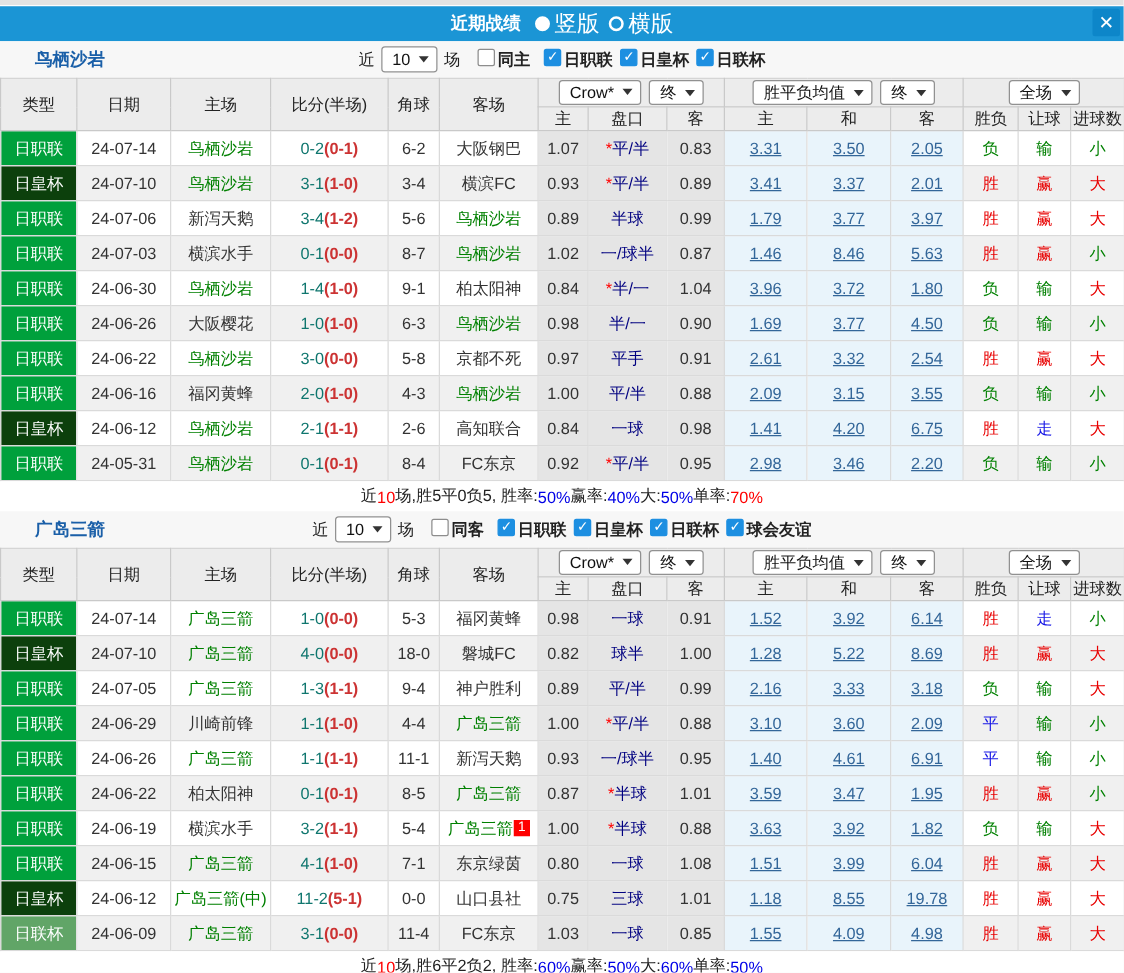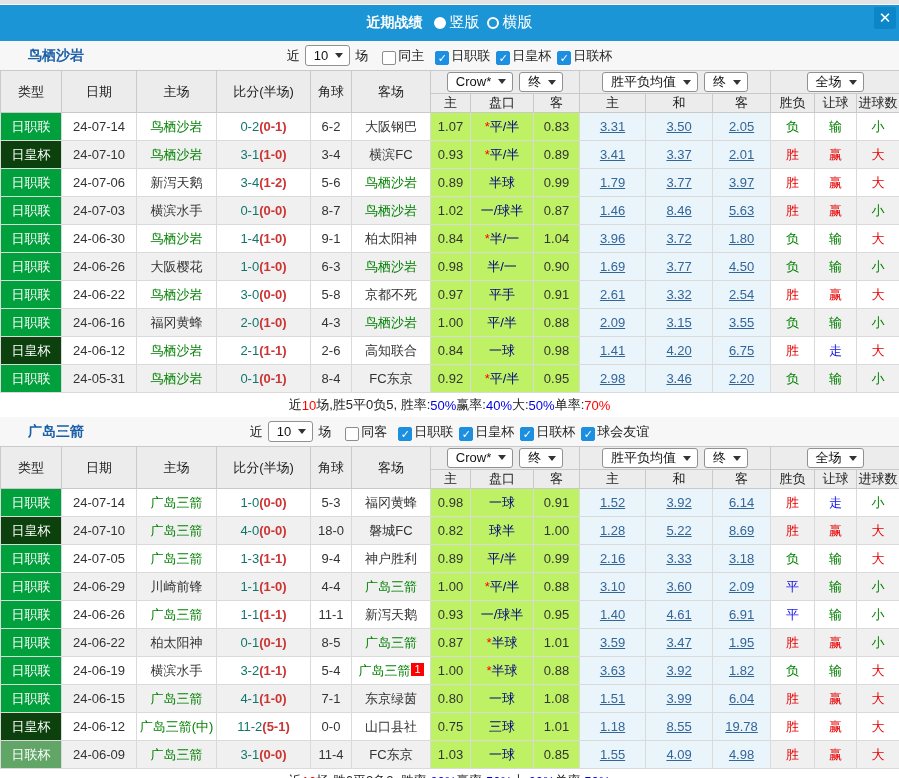--- a/index.html
+++ b/index.html
@@ -1,43 +1,43 @@
 <!DOCTYPE html>
 <html><head>
 <meta charset="utf-8">
 <style>
   * { box-sizing: border-box; }
   body { margin:0; background:#e9e9e9; font-family:"Liberation Sans","DejaVu Sans",sans-serif; }
   .app { width:899px; height:778px; background:#fff; overflow:hidden; position:relative; }
   .topstrip { height:5px; background:#e3e3e3; border-bottom:1px solid #fdfdfd; }
-  .titlebar { height:36px; background:#1b95d5; position:relative; display:flex; align-items:center; justify-content:center; color:#fff; }
+  .titlebar { height:28px; background:#1b95d5; position:relative; display:flex; align-items:center; justify-content:center; color:#fff; }
   .title { font-weight:bold; font-size:14px; margin-right:4px; }
-  .radio-item { display:inline-flex; align-items:center; margin-left:7px; gap:4px; font-size:15px; cursor:pointer; }
+  .radio-item { display:inline-flex; align-items:center; margin-left:7px; gap:4px; font-size:18px; cursor:pointer; }
   .radio { width:12px; height:12px; border-radius:50%; border:2px solid #fff; display:inline-block; }
   .radio.sel { background:#fff; }
   .close { position:absolute; right:3px; top:2px; width:22px; height:22px; display:flex; align-items:center; justify-content:center; font-size:15px; font-weight:bold; color:#fff; cursor:pointer; background:#0d86c9; border-radius:2px; }
   .sec-head { height:29px; background:#f7f7f7; position:relative; display:flex; align-items:center; justify-content:center; font-size:13px; color:#222; }
   .team { position:absolute; left:28px; color:#1a5fa8; font-weight:bold; font-size:14px; }
   .filters { display:flex; align-items:center; gap:5px; }
   .select { display:inline-flex; align-items:center; background:#fff; border:1px solid #919191; border-radius:3px; height:21px; padding:0 6px 0 8px; font-size:13px; color:#111; cursor:pointer; white-space:nowrap; }
   .chev { width:0; height:0; border-left:4px solid transparent; border-right:4px solid transparent; border-top:5px solid #333; margin-left:7px; }
   .cb-group { display:inline-flex; align-items:center; }
-  .cbitem { display:inline-flex; align-items:flex-end; margin-left:6px; cursor:pointer; }
+  .cbitem { display:inline-flex; align-items:flex-start; margin-left:6px; cursor:pointer;font-weight:bold; }
   .cbitem.gap { margin-left:9px; margin-right:5px; }
   .cb { width:14px; height:14px; border:1px solid #8d8d8d; background:#fff; border-radius:2px; display:inline-flex; align-items:center; justify-content:center; font-size:11px; line-height:12px; color:#fff; margin-right:2px; }
   .cb.on { background:#1d8fe1; border-color:#1d8fe1; }
   table { width:899px; table-layout:fixed; border-collapse:collapse; }
   thead th { background:#ececec; border:1px solid #c9c9c9; font-weight:normal; font-size:13px; color:#222; padding:0; white-space:nowrap; }
   tr.h1 th { height:23px; }
   tr.h2 th { height:18px; }
   .selcell .select { height:20px; margin:0 3px; display:inline-flex; }
   tbody td { border:1px solid #dadada; text-align:center; font-size:13px; height:28px; padding:0; color:#333; overflow:hidden; white-space:nowrap; }
   tr.odd td { background:#fff; }
   tr.even td { background:#f0f0f0; }
-  tbody td.c-odd, tbody td.c-hcap { background:#bef264; }
+  tbody td.c-odd, tbody td.c-hcap { background:#e5e5e5; }
   tbody td.c-avg { background:#e9f4fb; color:#336699;text-decoration:underline; }
   tbody td.c-hcap { color:#000080; }
   tbody td.c-type { color:#fff; }
   td.c-team.focus { color:#008000; }
   td.c-score .ft { color:#0f766e; }
   td.c-score .ht { color:#cc3333;font-weight:bold; }
   .star { color:#ff0000; }
   .redcard { display:inline-block; background:#f00; color:#fff; font-size:11px; line-height:13px; padding:0 3px; margin-left:1px; vertical-align:2px; }
   .r { color:#e80000; } .g { color:#008000; } .b { color:#1414e6; }
   .summary { height:24px; display:flex; align-items:center; justify-content:center; font-size:13px; color:#222; background:#fff; }

